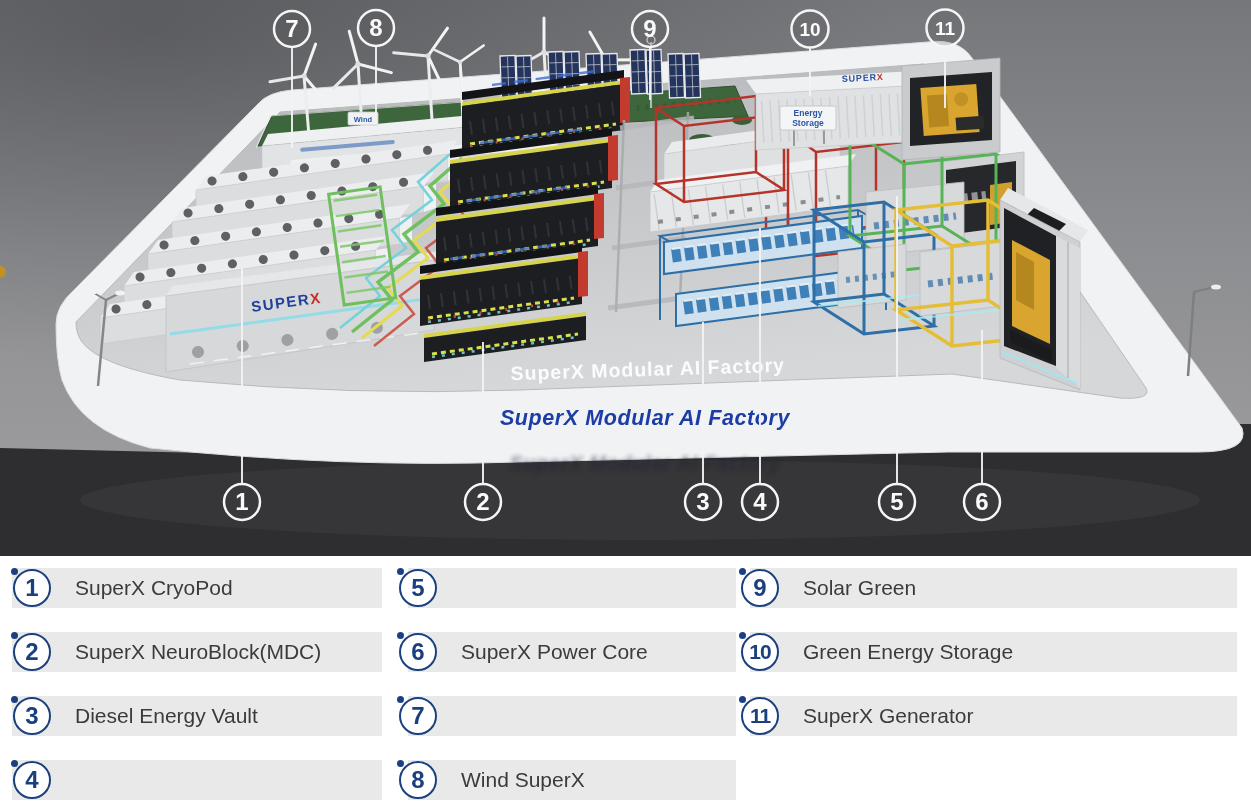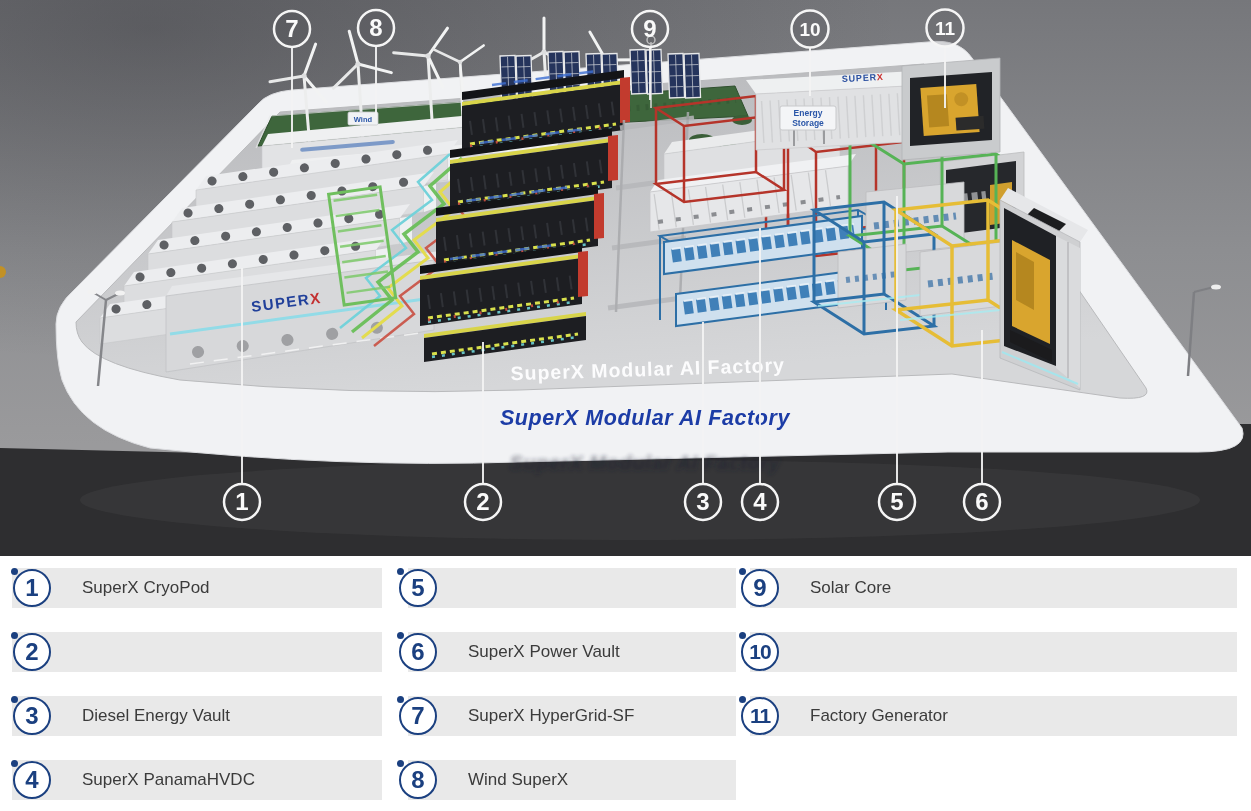--- a/index.html
+++ b/index.html
@@ -10,21 +10,21 @@
   .legend{position:absolute;left:0;top:556px;width:1251px;height:255px;background:#fff;}
   .lcol{position:absolute;top:12px;}
   .lrow{position:relative;height:40px;margin-bottom:24px;display:flex;align-items:center;}
   .lbar{position:absolute;top:0;bottom:0;left:0;right:0;background:#e9e9e9;}
   .c2 .lbar{left:10px;}
   .lnum{position:relative;width:38px;height:38px;margin-left:1px;border:2px solid #1b4080;border-radius:50%;
         background:#fff;box-sizing:border-box;display:flex;align-items:center;justify-content:center;
         font-weight:bold;font-size:24px;color:#1b4080;flex:0 0 auto;}
   .lnum.two{font-size:21px;letter-spacing:-1px;}
   .ndot{position:absolute;left:-4px;top:-3px;width:7px;height:7px;border-radius:50%;background:#1b4080;}
-  .llabel{position:relative;margin-left:31px;font-size:17px;color:#3b3b3b;white-space:nowrap;}
+  .llabel{position:relative;margin-left:24px;font-size:21px;color:#3b3b3b;white-space:nowrap;}
   text{font-family:"Liberation Sans",sans-serif;}
 </style>
 </head>
 <body>
 
 <div class="page">
   <div class="scene">
     <svg width="1251" height="556" viewBox="0 0 1251 556">
       <defs>
         <linearGradient id="bgGrad" x1="0" y1="0" x2="0" y2="1">
@@ -470,90 +470,90 @@
             <b>1</b>
           </span>
           <span class="llabel">SuperX CryoPod</span>
         </div>
       <div class="lrow">
           <span class="lbar"></span>
           <span class="lnum">
             <span class="ndot"></span>
             <b>2</b>
           </span>
+          <span class="llabel">SuperX NeuroBlock(MDC)</span>
         </div>
       <div class="lrow">
           <span class="lbar"></span>
           <span class="lnum">
             <span class="ndot"></span>
             <b>3</b>
           </span>
           <span class="llabel">Diesel Energy Vault</span>
         </div>
       <div class="lrow">
           <span class="lbar"></span>
           <span class="lnum">
             <span class="ndot"></span>
             <b>4</b>
           </span>
-          <span class="llabel">SuperX PanamaHVDC</span>
         </div>
     </div>
     <div class="lcol c2" style="left:398px;width:338px;">
       <div class="lrow">
           <span class="lbar"></span>
           <span class="lnum">
             <span class="ndot"></span>
             <b>5</b>
           </span>
         </div>
       <div class="lrow">
           <span class="lbar"></span>
           <span class="lnum">
             <span class="ndot"></span>
             <b>6</b>
           </span>
-          <span class="llabel">SuperX Power Vault</span>
+          <span class="llabel">SuperX Power Core</span>
         </div>
       <div class="lrow">
           <span class="lbar"></span>
           <span class="lnum">
             <span class="ndot"></span>
             <b>7</b>
           </span>
-          <span class="llabel">SuperX HyperGrid-SF</span>
         </div>
       <div class="lrow">
           <span class="lbar"></span>
           <span class="lnum">
             <span class="ndot"></span>
             <b>8</b>
           </span>
           <span class="llabel">Wind SuperX</span>
         </div>
     </div>
     <div class="lcol c2" style="left:740px;width:497px;">
       <div class="lrow">
           <span class="lbar"></span>
           <span class="lnum">
             <span class="ndot"></span>
             <b>9</b>
           </span>
-          <span class="llabel">Solar Core</span>
+          <span class="llabel">Solar Green</span>
         </div>
       <div class="lrow">
           <span class="lbar"></span>
           <span class="lnum two">
             <span class="ndot"></span>
             <b>10</b>
           </span>
+          <span class="llabel">Green Energy Storage</span>
         </div>
       <div class="lrow">
           <span class="lbar"></span>
           <span class="lnum two">
             <span class="ndot"></span>
             <b>11</b>
           </span>
-          <span class="llabel">Factory Generator</span>
+          <span class="llabel">SuperX Generator</span>
         </div>
     </div>
   </div>
 </div>
 
 </body></html>

